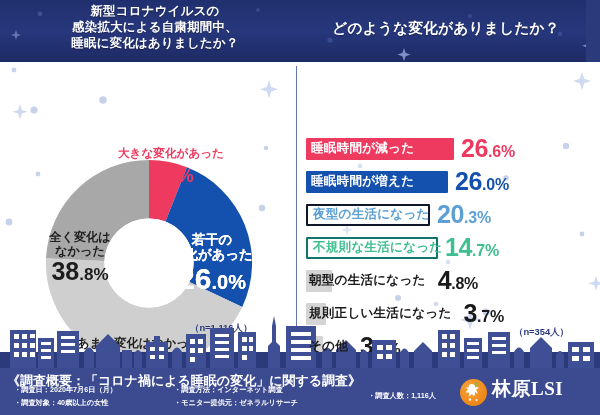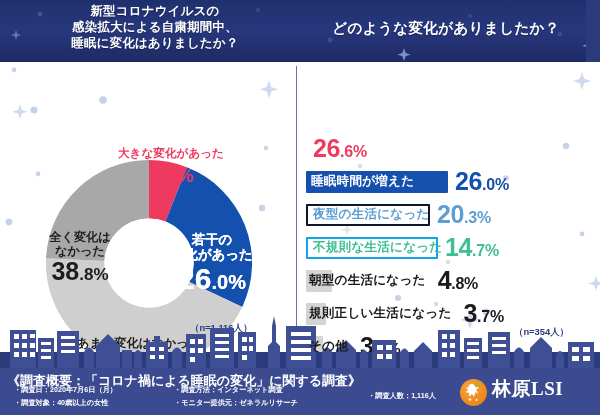--- a/index.html
+++ b/index.html
@@ -203,20 +203,23 @@
 
       <div class="d-lab lab-gray2">
         <span class="t">あまり変化はなかった</span>
         <span class="v"><span>43</span><span class="num-sm">.2%</span></span>
       </div>
     </div>
 
     <div class="bars">
 
       <div class="row">
+        <span class="chip fill" style="background:#ef3a60;width:148px;">
+            <span>睡眠時間が減った</span>
+          </span>
         <span class="val" style="color:#ef3a60;">
           <span class="num-big">26</span><span class="num-sm">.6%</span></span>
       </div>
 
       <div class="row">
         <span class="chip fill" style="background:#1450ae;width:142px;">
             <span>睡眠時間が増えた</span>
           </span>
         <span class="val" style="color:#1450ae;">
           <span class="num-big">26</span><span class="num-sm">.0%</span></span>
@@ -224,21 +227,21 @@
 
       <div class="row">
         <span class="chip outline" style="color:#5b9fd4;border:2px solid #0f172a;width:124px;">
             <span>夜型の生活になった</span>
           </span>
         <span class="val" style="color:#5b9fd4;">
           <span class="num-big">20</span><span class="num-sm">.3%</span></span>
       </div>
 
       <div class="row">
-        <span class="chip outline" style="color:#3fbf8f;border:2px solid #0ea5e9;width:132px;">
+        <span class="chip outline" style="color:#3fbf8f;border:2px solid #0f766e;width:132px;">
             <span>不規則な生活になった</span>
           </span>
         <span class="val" style="color:#3fbf8f;">
           <span class="num-big">14</span><span class="num-sm">.7%</span></span>
       </div>
 
       <div class="row">
         <span class="graybar" style="width:26px;"></span>
         <span class="chip plain">
             <span>朝型の生活になった</span>

